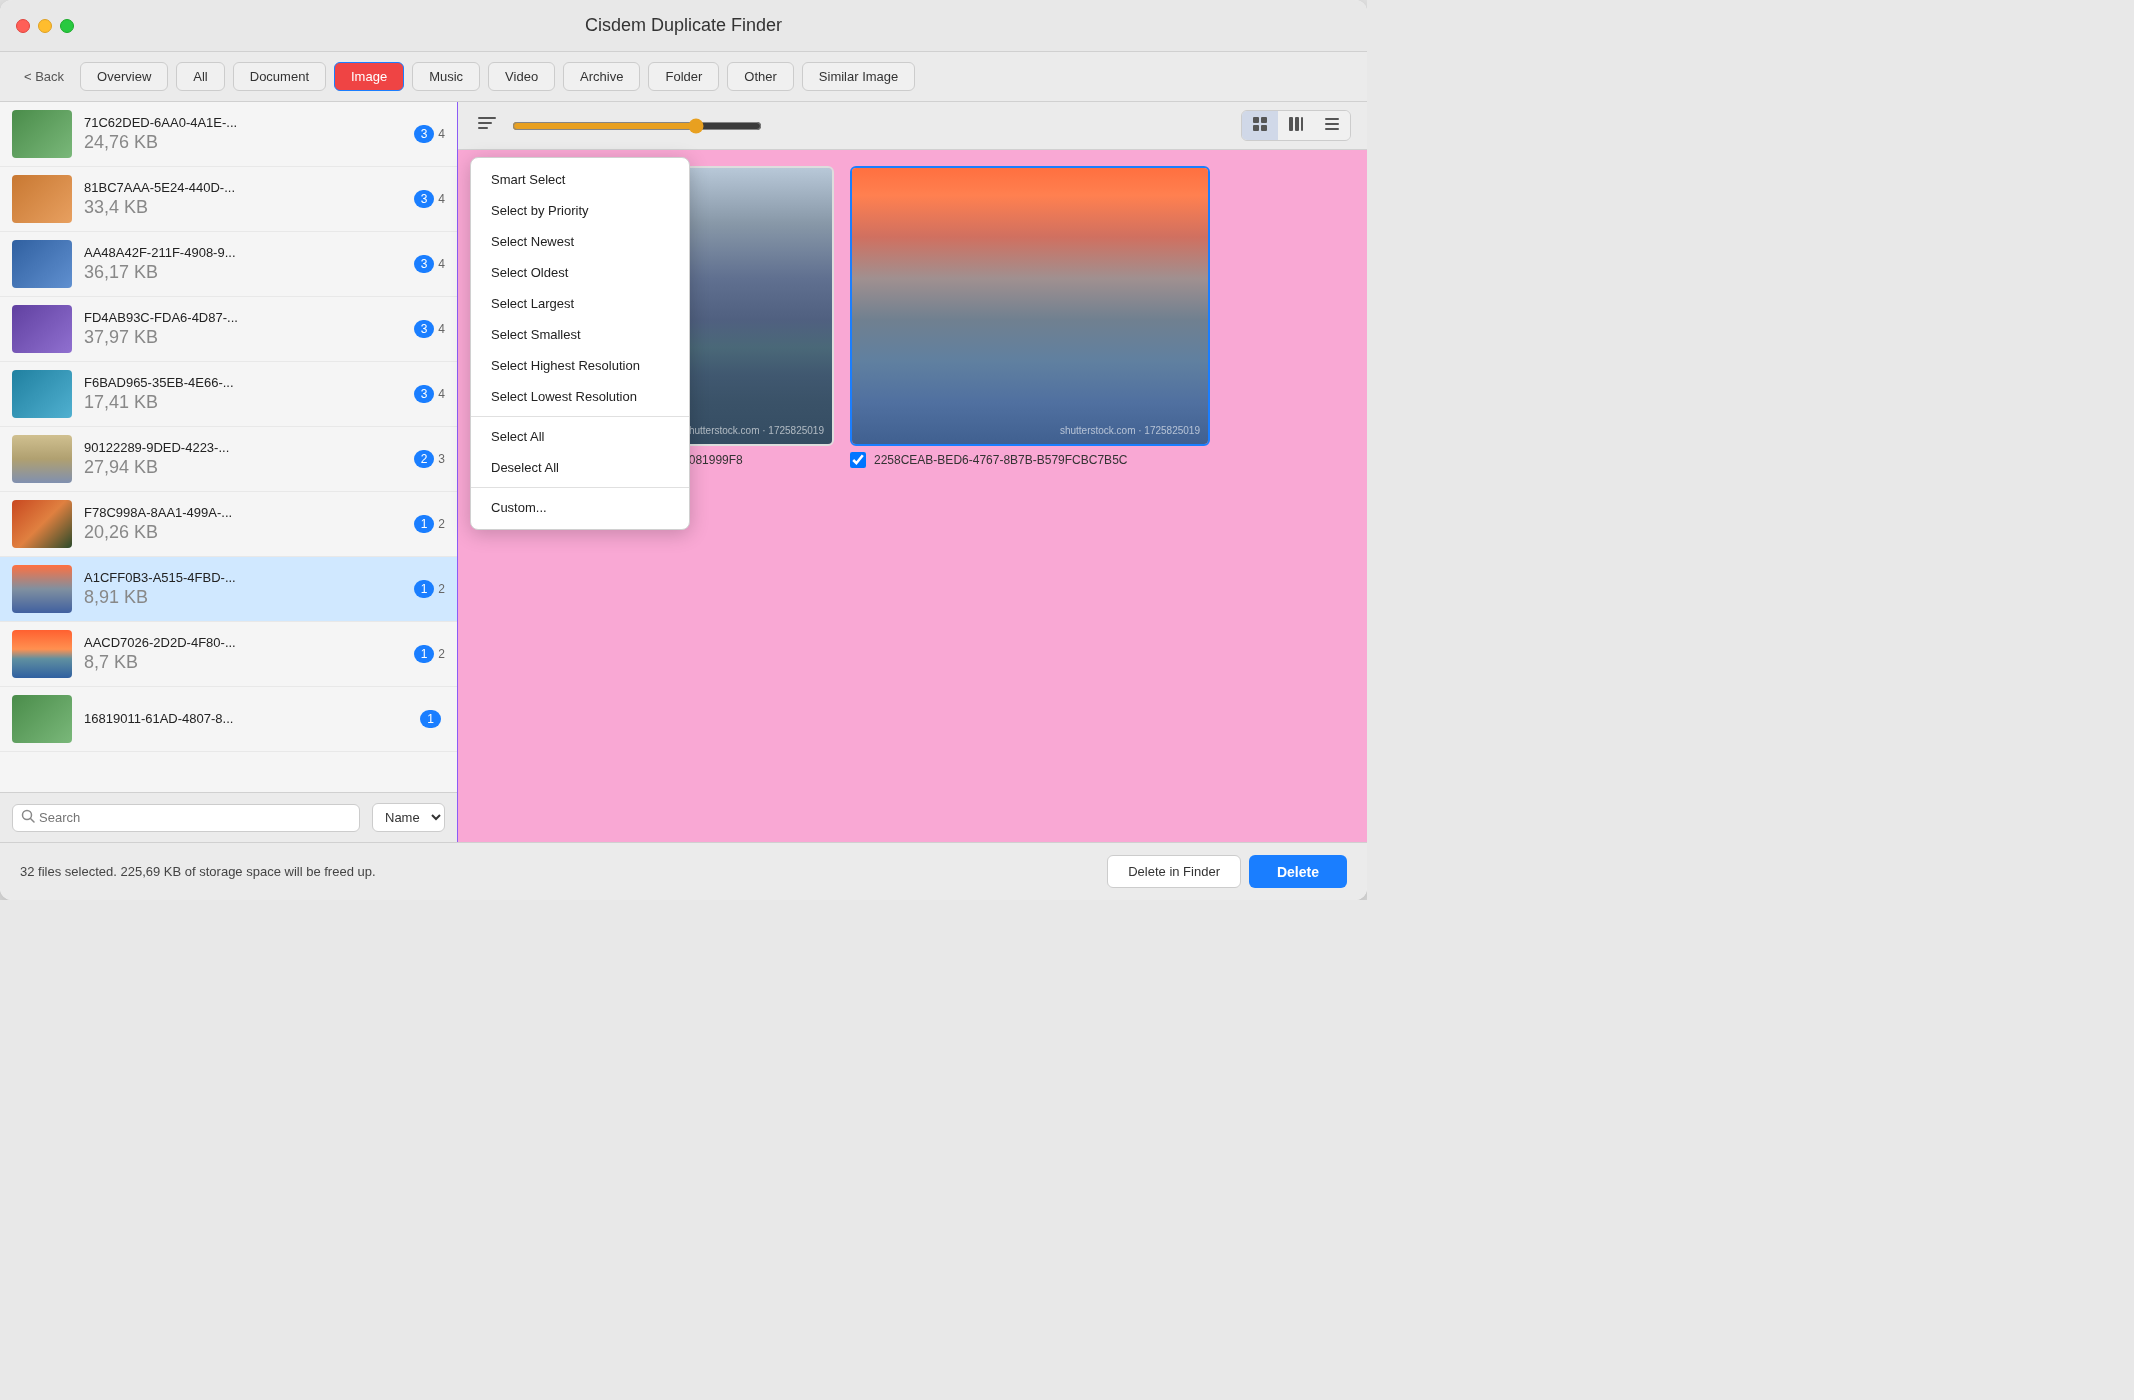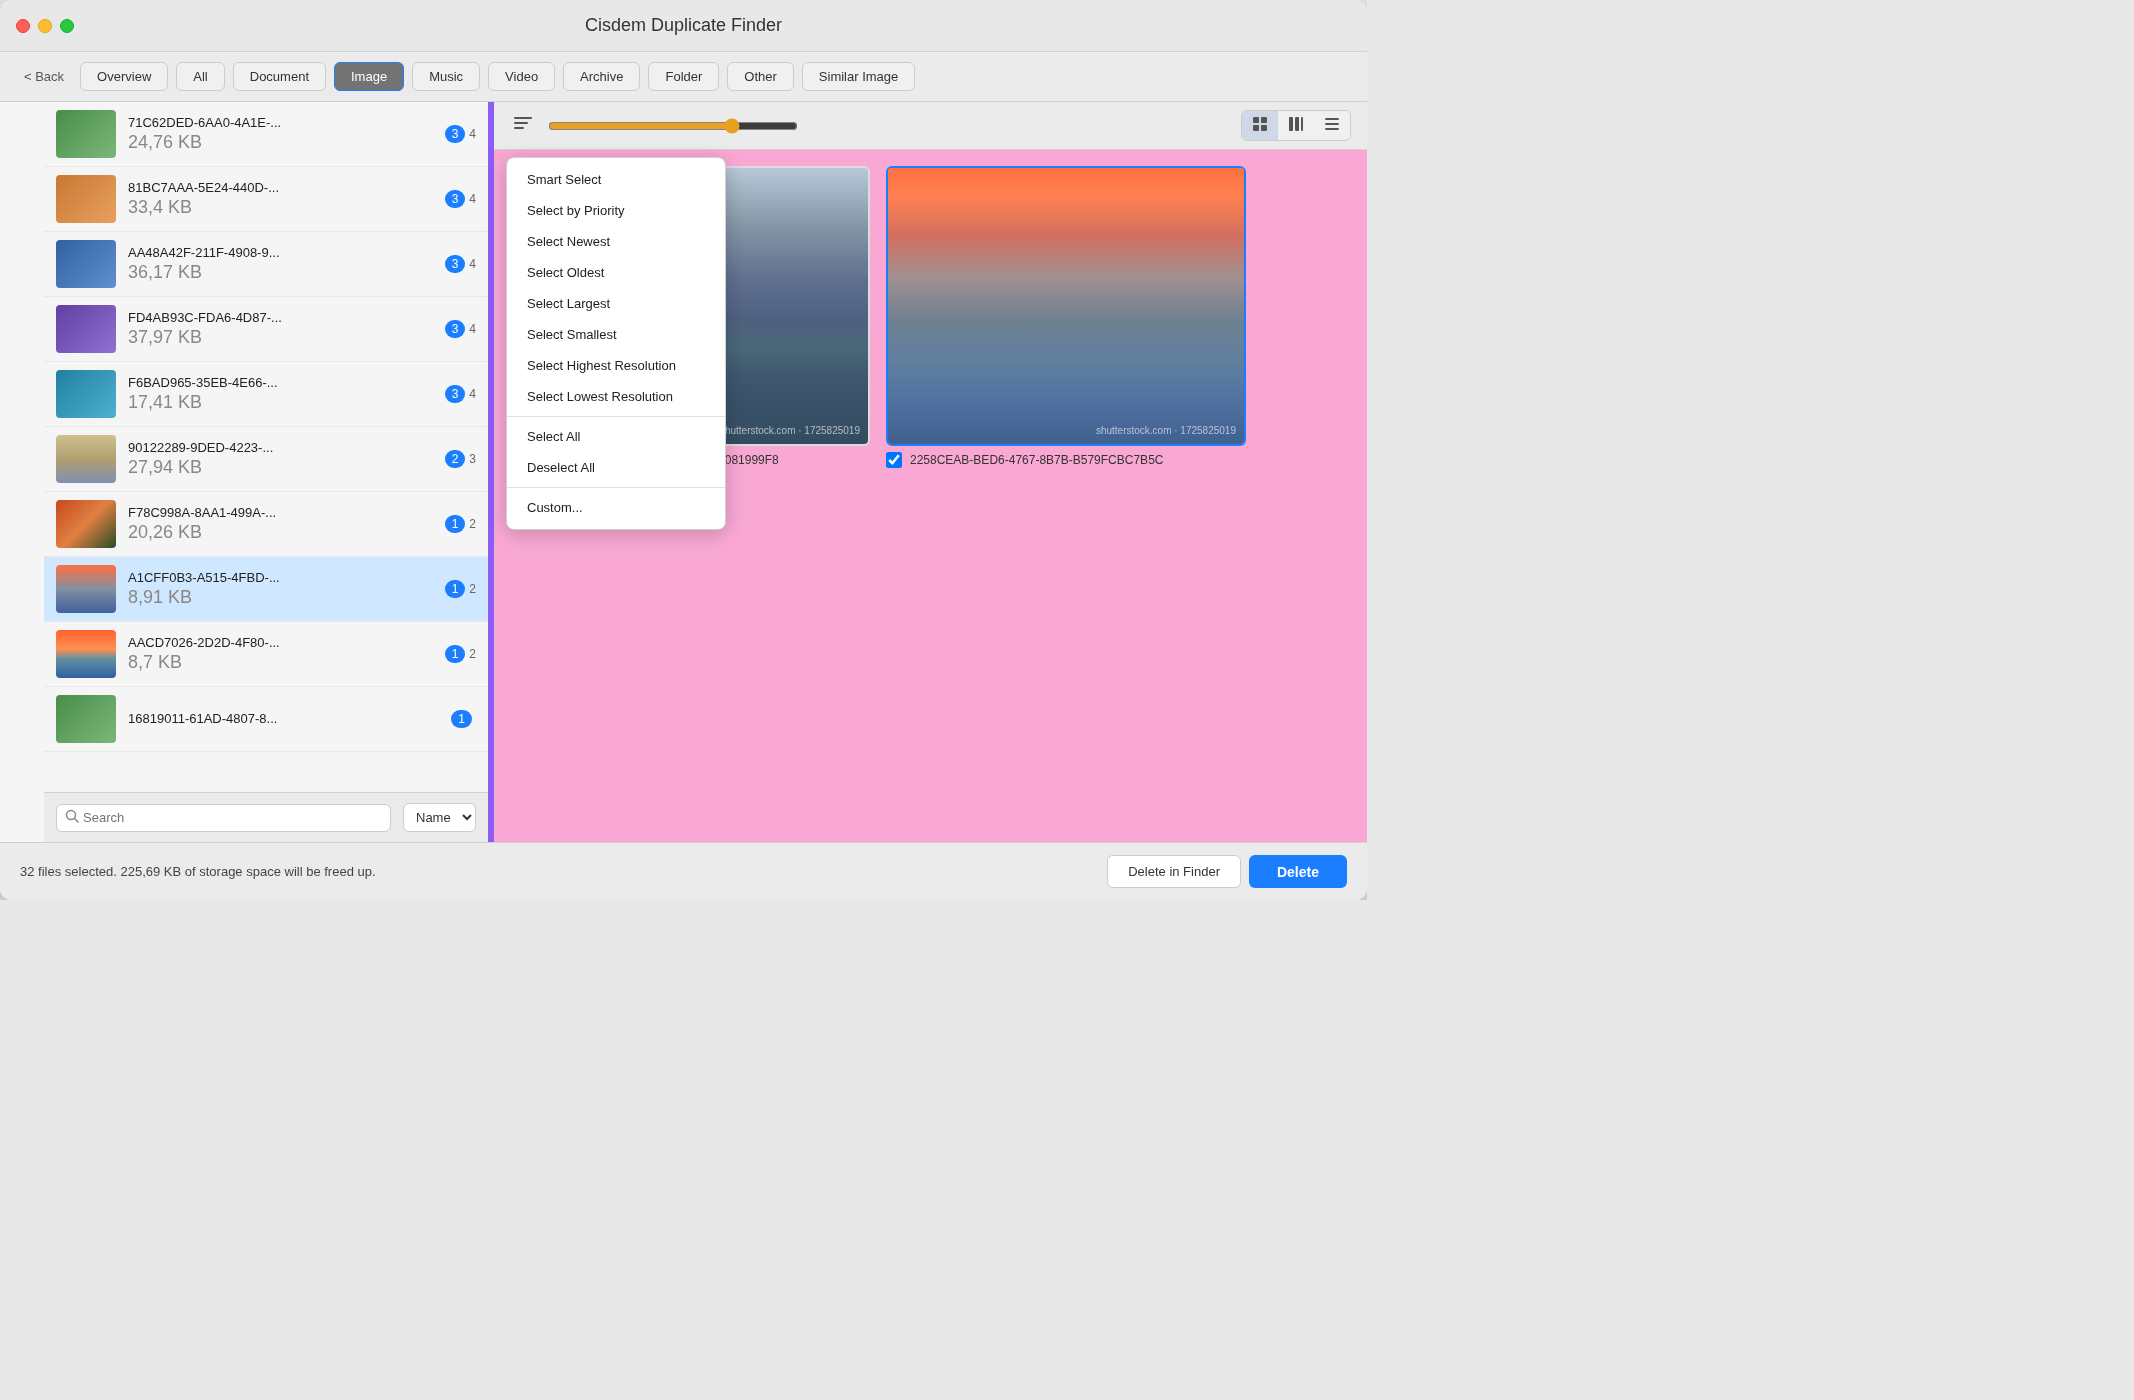--- a/index.html
+++ b/index.html
@@ -69,37 +69,36 @@
     .tab-btn {
       padding: 6px 16px;
       border-radius: 6px;
       border: 1px solid #ccc;
       background: #f0f0f0;
       font-size: 13px;
       color: #333;
       cursor: pointer;
     }
     .tab-btn.active {
-      background: #737373;
+      background: #ef4444;
       color: white;
       border-color: #1a7eff;
     }
     .main-content {
       display: flex;
       flex: 1;
       overflow: hidden;
     }
     .sidebar {
-      width: 494px;
+      width: 458px;
       background: #f5f5f5;
-      border-right: 6px solid #8b5cf6;
+      border-right: 1px solid #8b5cf6;
       display: flex;
       flex-direction: column;
       overflow: hidden;
-      padding-left: 44px;
     }
     .sidebar-list {
       flex: 1;
       overflow-y: auto;
     }
     .list-item {
       display: flex;
       align-items: center;
       padding: 8px 12px;
       cursor: pointer;

